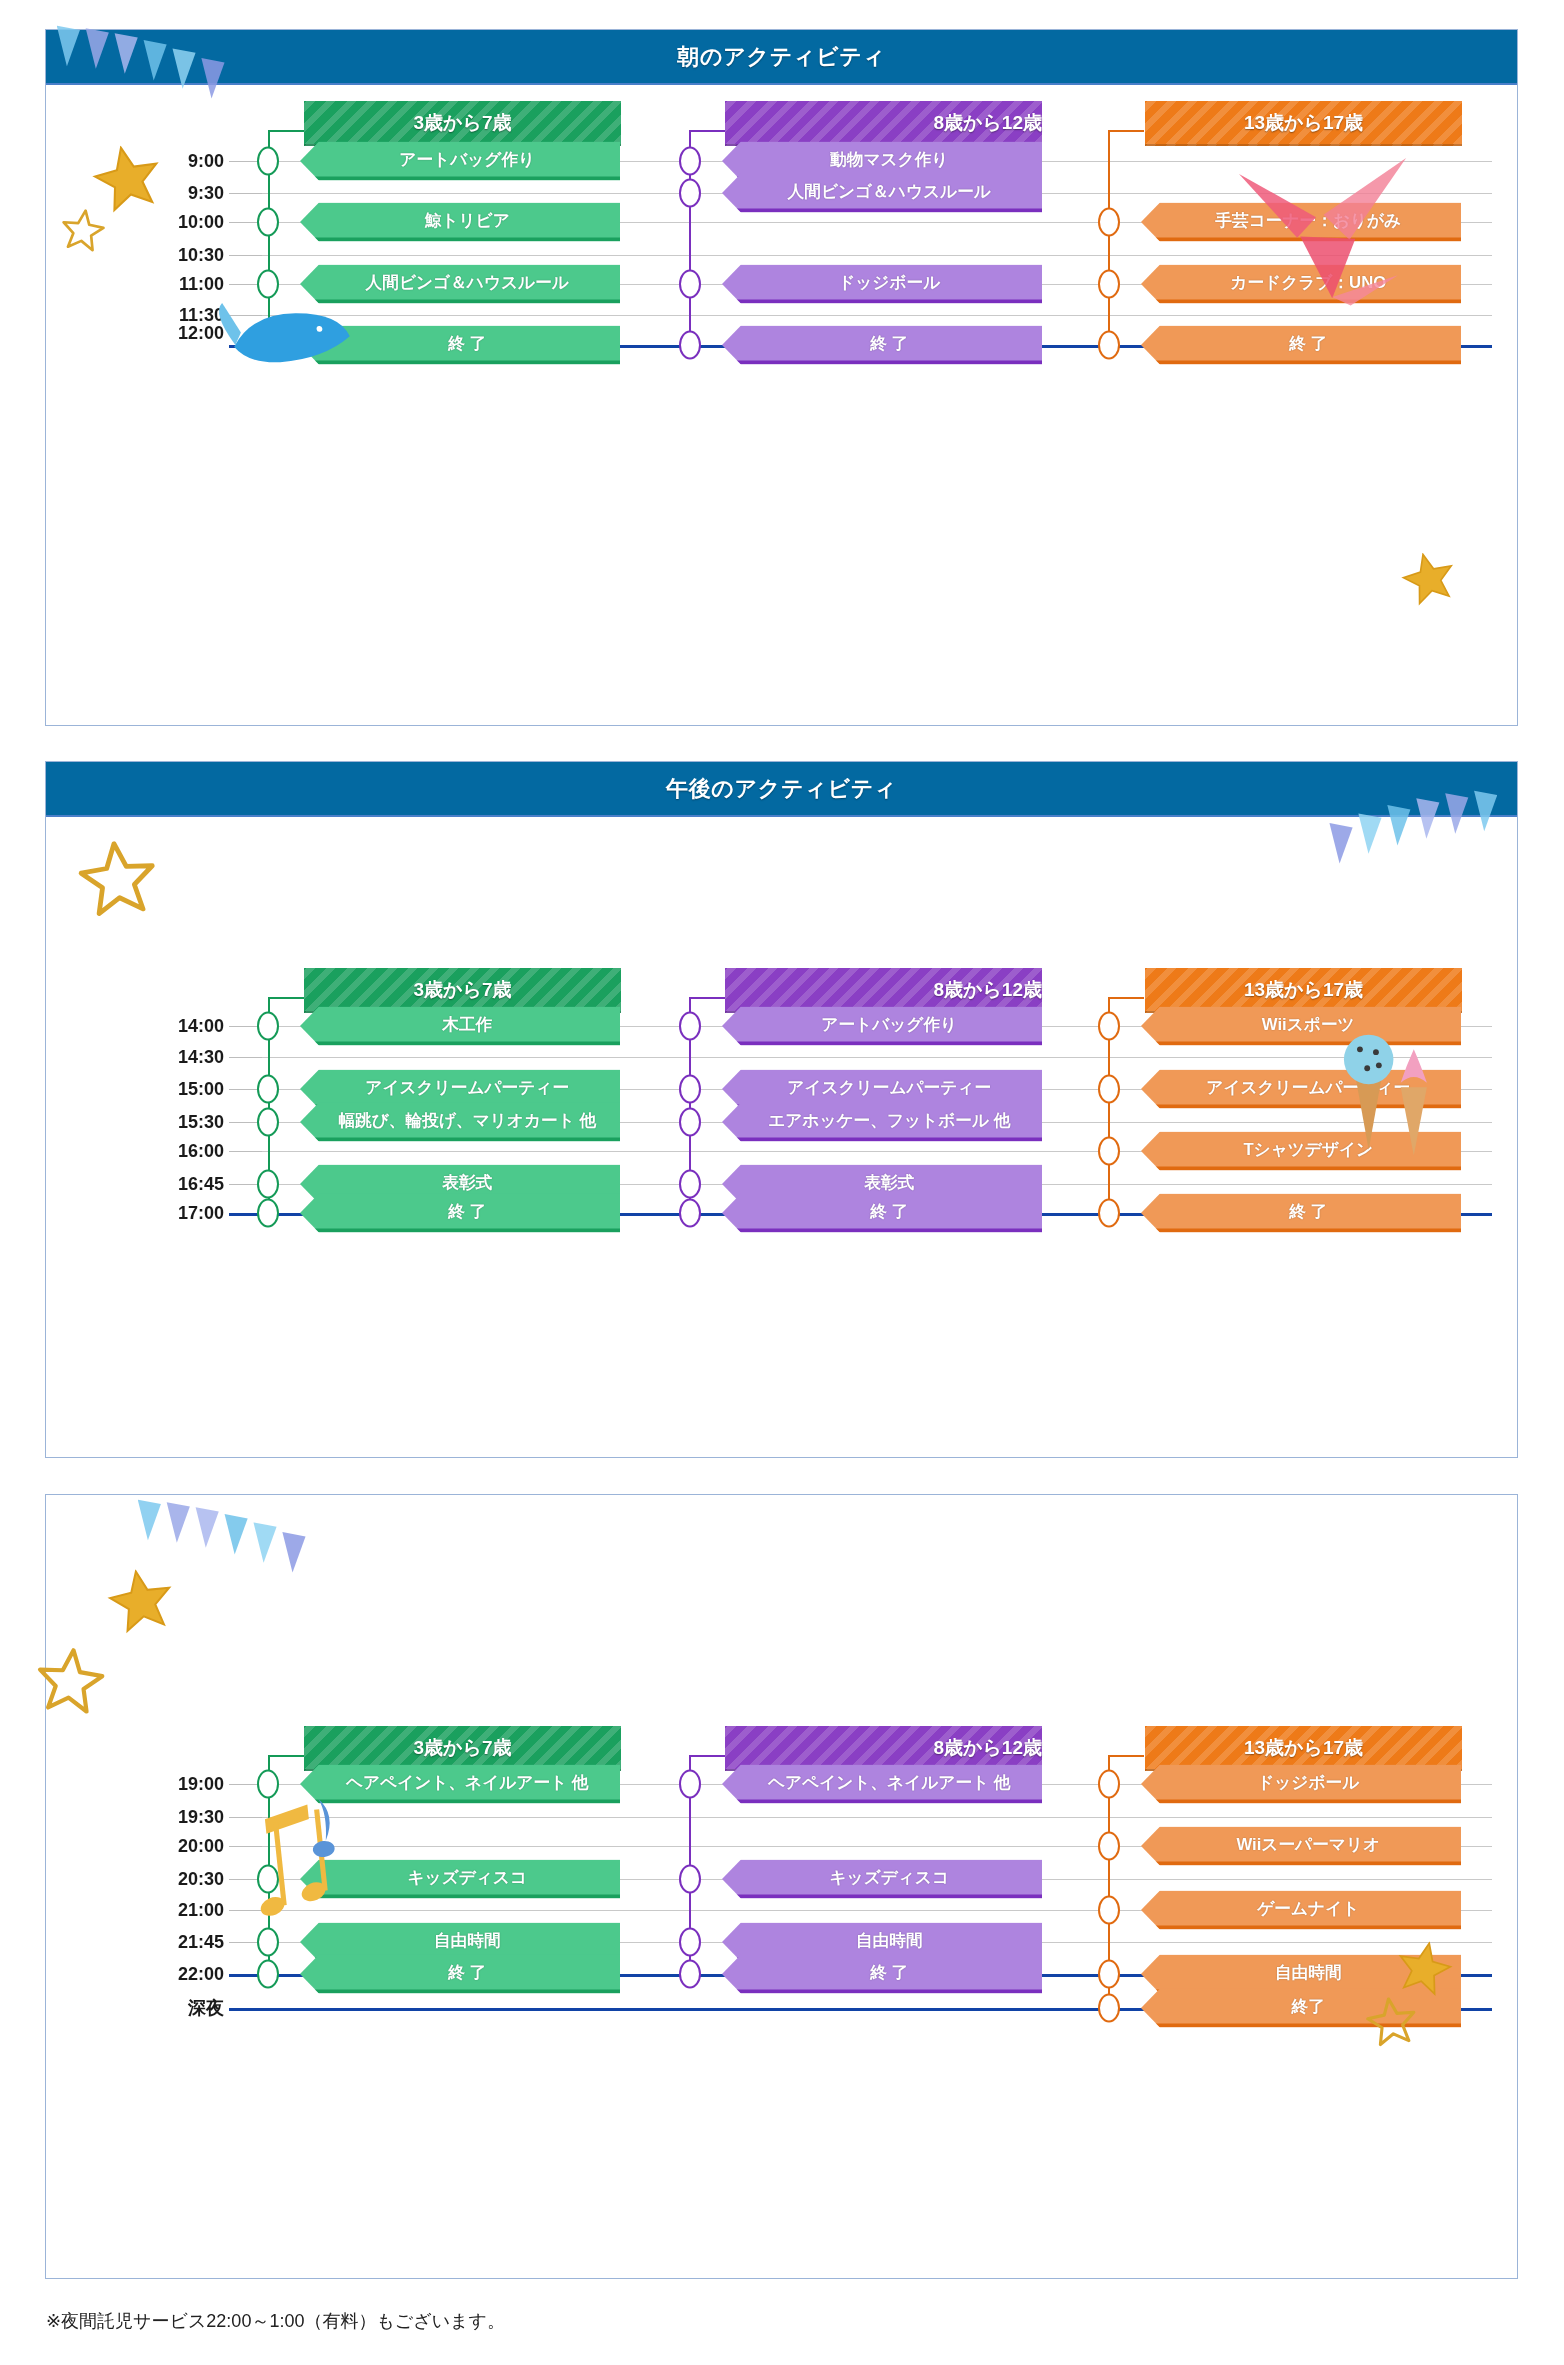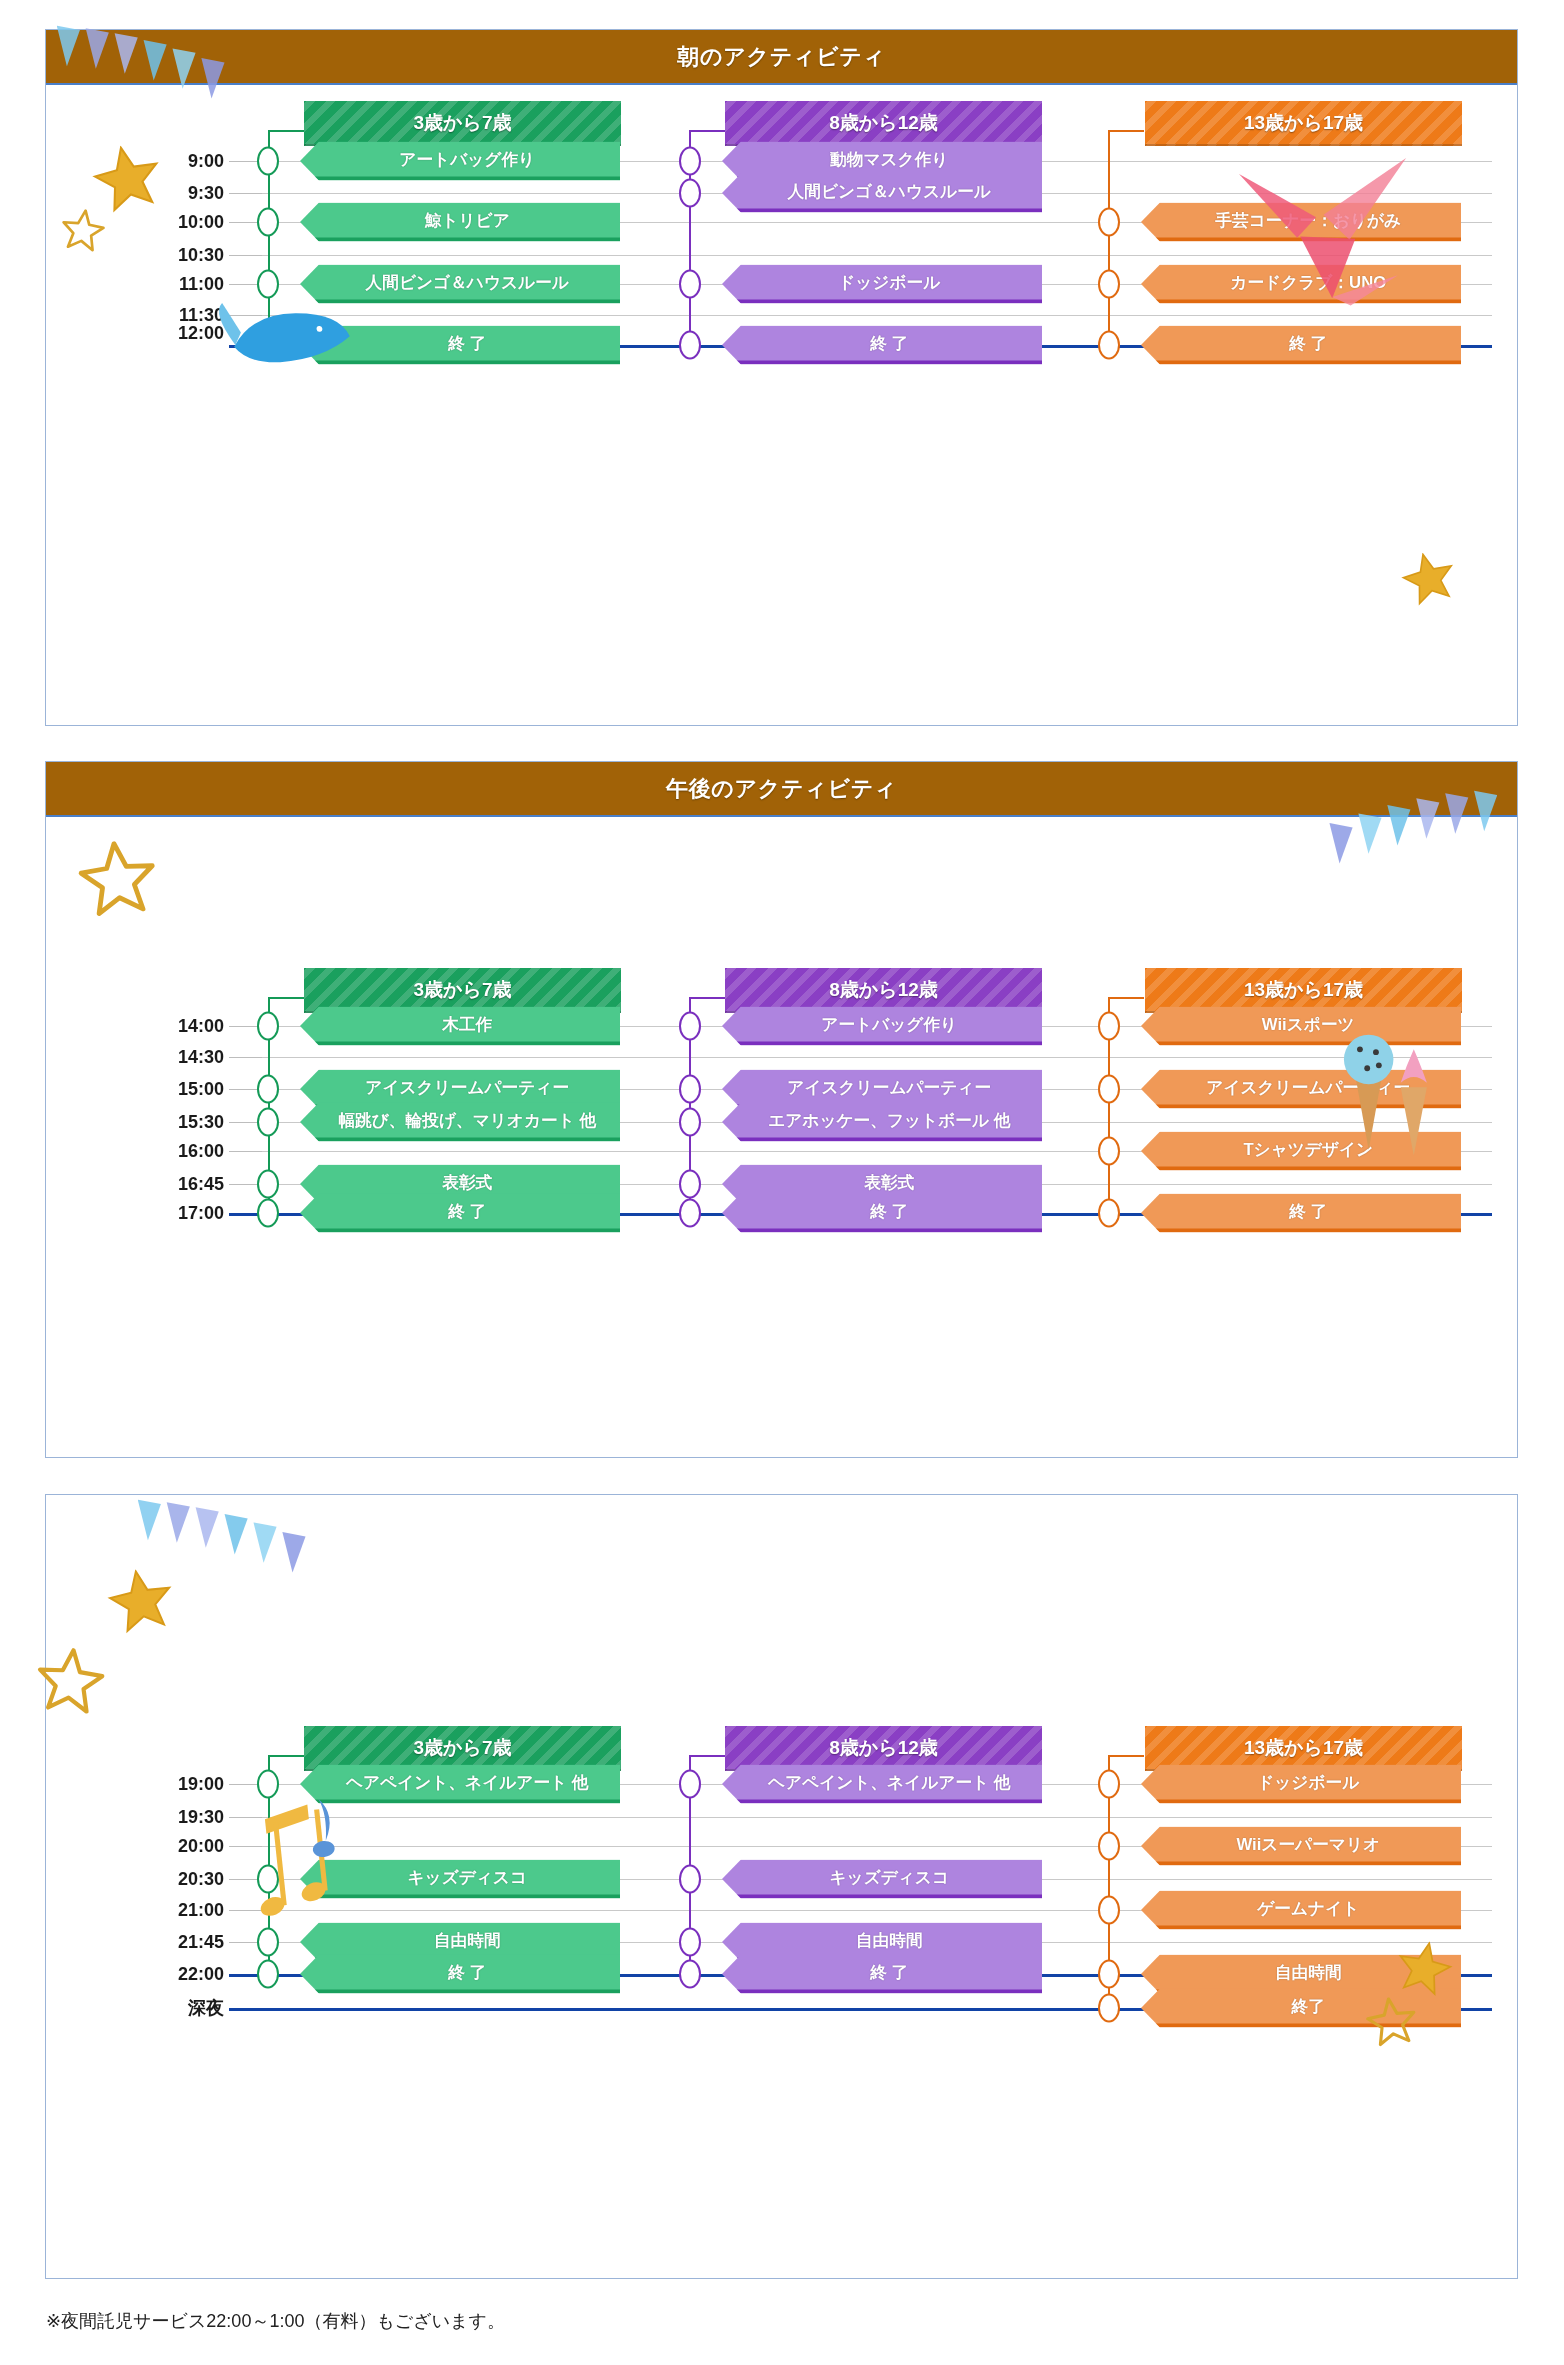--- a/index.html
+++ b/index.html
@@ -10,21 +10,21 @@
   }
   .page{position:absolute;left:0;top:0;width:1565px;height:2366px;}
 
   
   .panel{
     position:absolute;left:45px;width:1473px;
     border:1.5px solid #9bb4d8;background:#fff;box-sizing:border-box;
   }
   .panel-hdr{
     position:absolute;left:0;top:0;width:100%;height:55px;
-    background:#a16207;box-sizing:border-box;
+    background:#0369a1;box-sizing:border-box;
     border-bottom:2.2px solid #4a7fc9;
     display:flex;align-items:center;justify-content:center;
     overflow:hidden;
   }
   .panel-hdr .ttl{
     color:#fff;font-size:22px;font-weight:700;letter-spacing:0.7px;
     text-shadow:0 0.7px 1.5px rgba(0,0,0,.35);
   }
   .body{position:absolute;left:0;top:55px;width:100%;}
 
@@ -56,20 +56,21 @@
   }
   .ghead.g-green{
     background:
       repeating-linear-gradient(-45deg,rgba(255,255,255,.16) 0 6.5px,rgba(255,255,255,0) 6.5px 14.5px),
       #1aa05e;
   }
   .ghead.g-purple{
     background:
       repeating-linear-gradient(-45deg,rgba(255,255,255,.16) 0 6.5px,rgba(255,255,255,0) 6.5px 14.5px),
       #8a3fc4;
+    justify-content: flex-end;
   }
   .ghead.g-orange{
     background:
       repeating-linear-gradient(-45deg,rgba(255,255,255,.16) 0 6.5px,rgba(255,255,255,0) 6.5px 14.5px),
       #ee7a18;
   }
 
   
   .act{
     position:absolute;height:39px;box-sizing:border-box;

